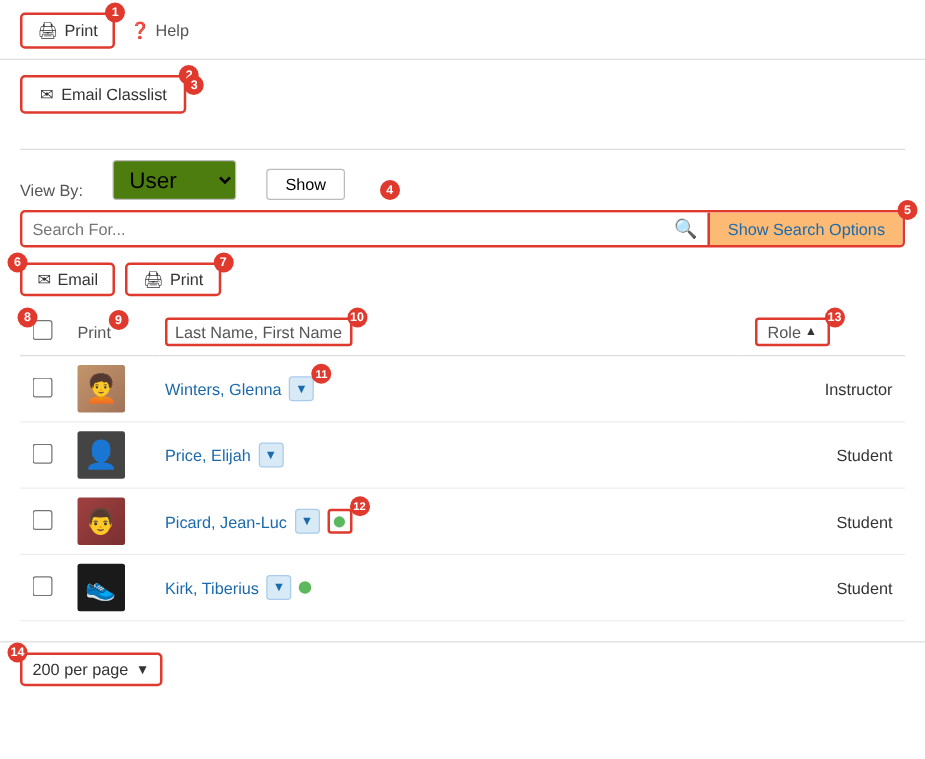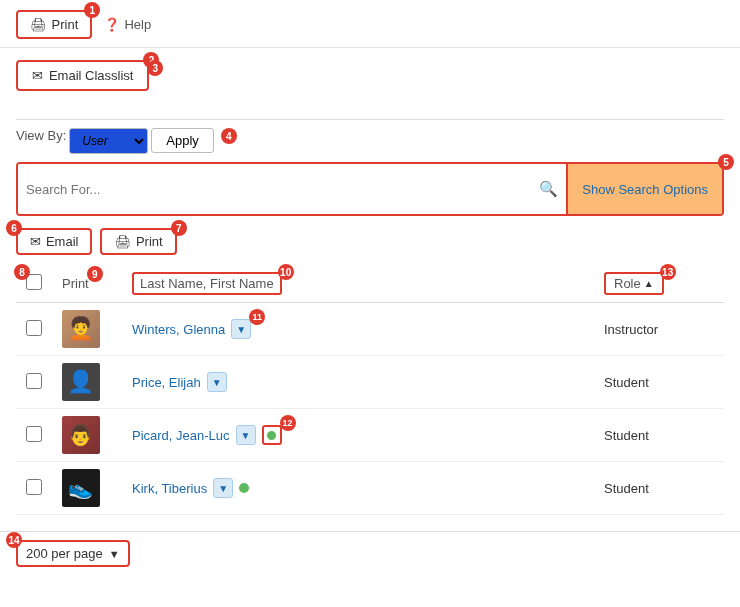--- a/index.html
+++ b/index.html
@@ -102,51 +102,50 @@
     
     .divider {
       border: none;
       border-top: 1px solid #ddd;
       margin: 8px 0;
     }
 
     
     .view-by-row {
       display: flex;
-      align-items: flex-start;
-      gap: 3px;
+      align-items: flex-end;
+      gap: 24px;
       margin-bottom: 8px;
     }
     .view-by-label {
       font-size: 13px;
       color: #555;
     }
     .view-by-select {
       border: 1px solid #bbb;
       border-radius: 3px;
       padding: 4px 8px;
-      font-size: 12px;
-      background: #1d4ed8;
-      cursor: pointer;
-      font-style: italic;
+      font-size: 18px;
+      background: #4d7c0f;
+      cursor: pointer;
     }
     .apply-btn {
       padding: 4px 14px;
       border: 1px solid #bbb;
       border-radius: 3px;
       background: #fff;
       font-size: 13px;
       cursor: pointer;
     }
     .search-input-wrap {
       display: flex;
       align-items: center;
       flex: 1;
       border: none;
-      padding: 16px 8px;
+      padding: 4px 8px;
       background: #fff;
     }
     .search-input {
       border: none;
       outline: none;
       font-size: 13px;
       width: 100%;
       color: #aaa;
       background: transparent;
     }
@@ -199,21 +198,21 @@
     }
     .classlist-table td {
       padding: 7px 10px;
       font-size: 13px;
       border-bottom: 1px solid #eee;
       vertical-align: middle;
     }
     .col-check { width: 36px; text-align: center; }
     .col-image { width: 70px; text-align: center; }
     .col-name { }
-    .col-role { width: 130px; text-align: left; }
+    .col-role { width: 130px; text-align: right; }
 
     .name-cell {
       display: flex;
       align-items: center;
       gap: 6px;
     }
     .name-link {
       color: #1a6aad;
       text-decoration: none;
       cursor: pointer;
@@ -380,21 +379,21 @@
 
   
   <div class="view-by-wrap">
     <div class="view-by-row">
       <span class="view-by-label">View By:</span>
       <select class="view-by-select">
         <option>User</option>
         <option>Group</option>
         <option>Section</option>
       </select>
-      <button class="apply-btn">Apply</button>
+      <button class="apply-btn">Show</button>
       <span class="anno" style="margin-left:4px;">4</span>
     </div>
   </div>
 
   
   <div class="search-row-wrap">
     <div style="display:flex; align-items:stretch; border: 2px solid #e0392d; border-radius:4px; overflow:hidden; width:100%;">
       <div class="search-input-wrap">
         <input class="search-input" type="text" placeholder="Search For..." style="">
         <span style="color:#888; font-size:15px; margin-left:6px;">🔍</span>

